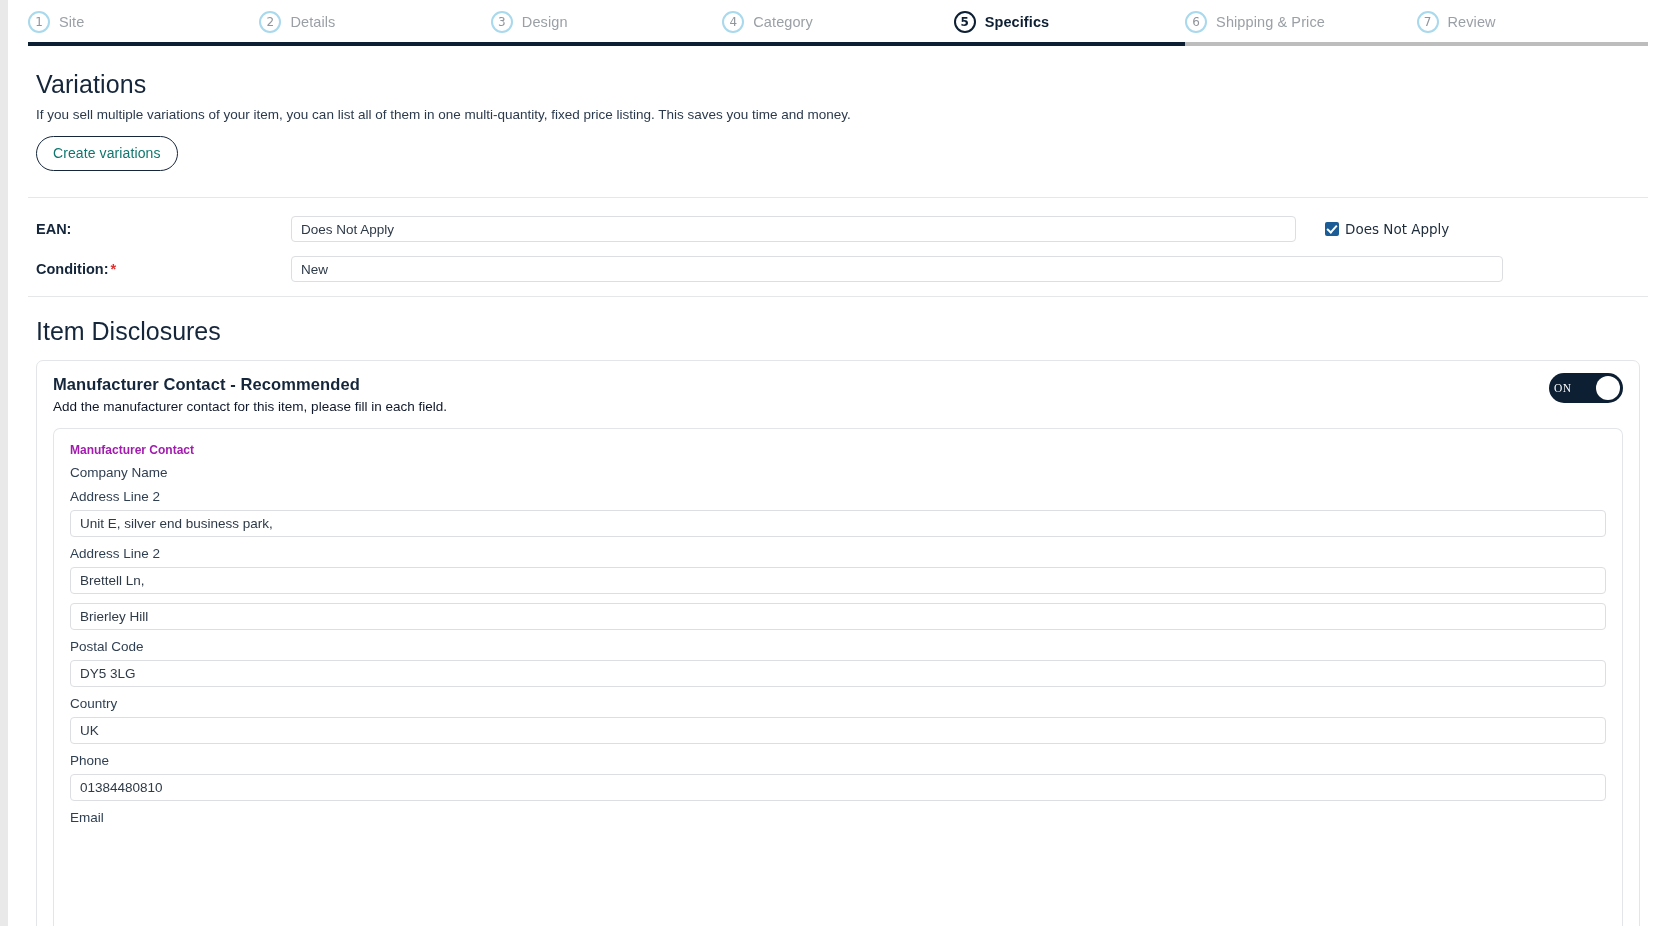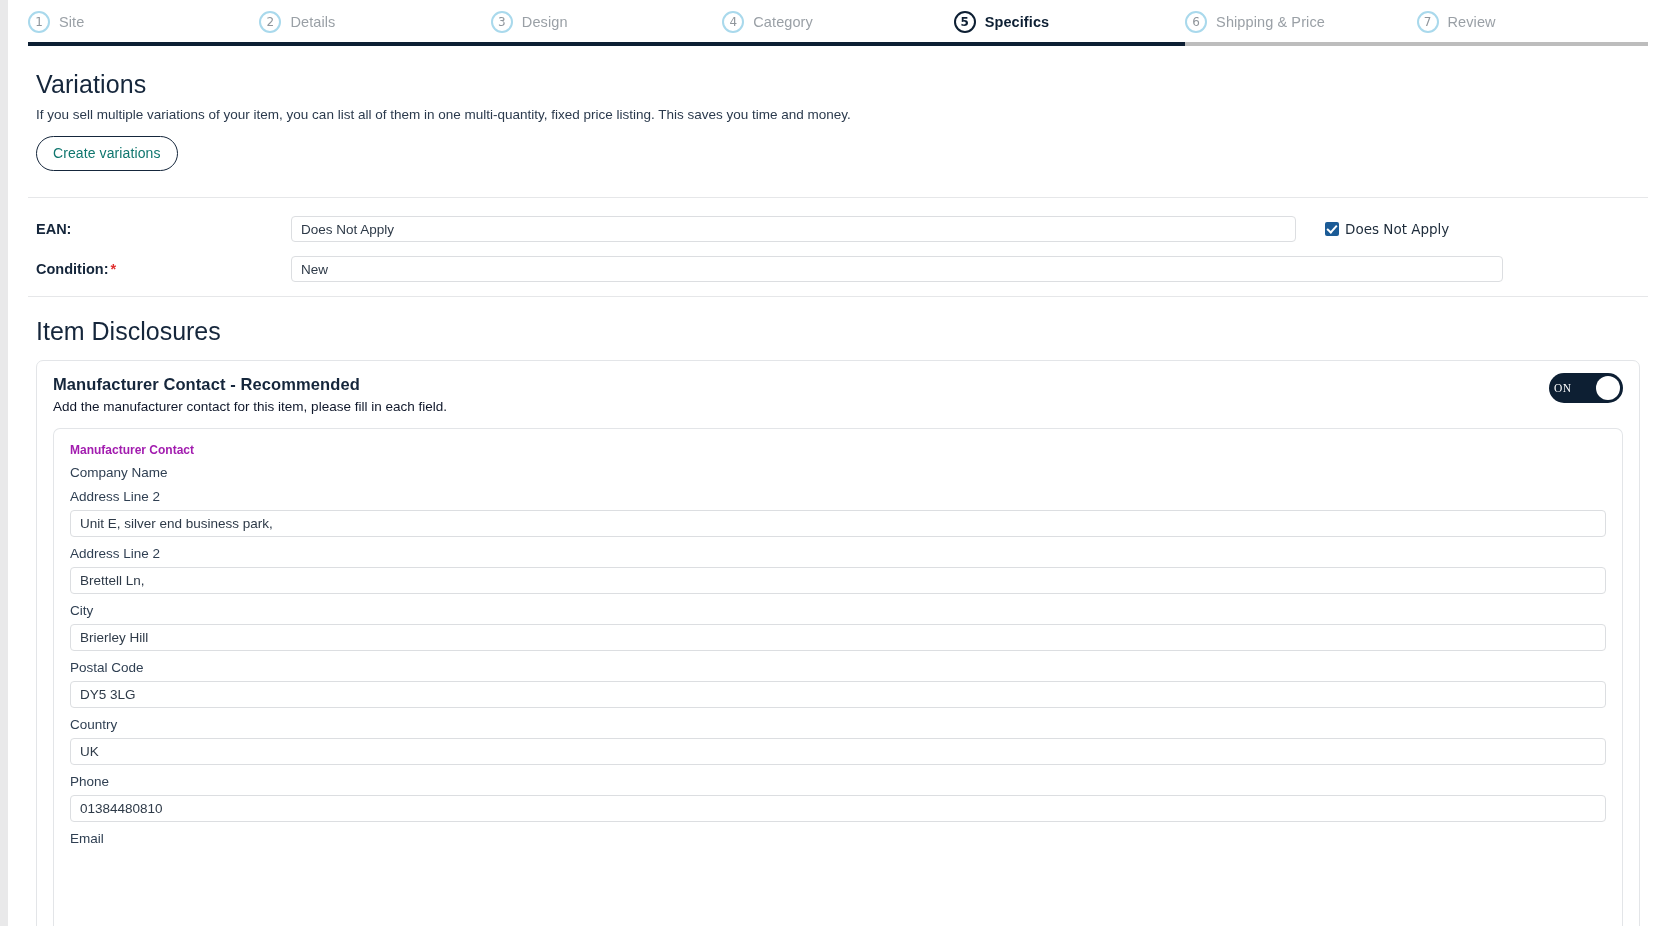--- a/index.html
+++ b/index.html
@@ -383,21 +383,21 @@
           <span class="toggle-knob"></span>
         </div>
       </div>
 
       <div class="inner-card">
         <div class="inner-title">Manufacturer Contact</div>
         <div id="mc-fields">
             <div class="fgroup"><label class="flabel">Company Name</label></div>
             <div class="fgroup"><label class="flabel">Address Line 2</label><input type="text" class="finput" value="Unit E, silver end business park," style=""></div>
             <div class="fgroup"><label class="flabel">Address Line 2</label><input type="text" class="finput" value="Brettell Ln," style=""></div>
-            <div class="fgroup"><label class="flabel">City</label><input type="text" class="finput" value="Brierley Hill" style=""></div>
+            <div class="fgroup"><input type="text" class="finput" value="Brierley Hill" style=""></div>
             <div class="fgroup"><label class="flabel">Postal Code</label><input type="text" class="finput" value="DY5 3LG" style=""></div>
             <div class="fgroup"><label class="flabel">Country</label><input type="text" class="finput" value="UK" style=""></div>
             <div class="fgroup"><label class="flabel">Phone</label><input type="text" class="finput" value="01384480810" style=""></div>
             <div class="fgroup">
               <label class="flabel">Email</label>
             </div>
           </div>
       </div>
     </div>
 

